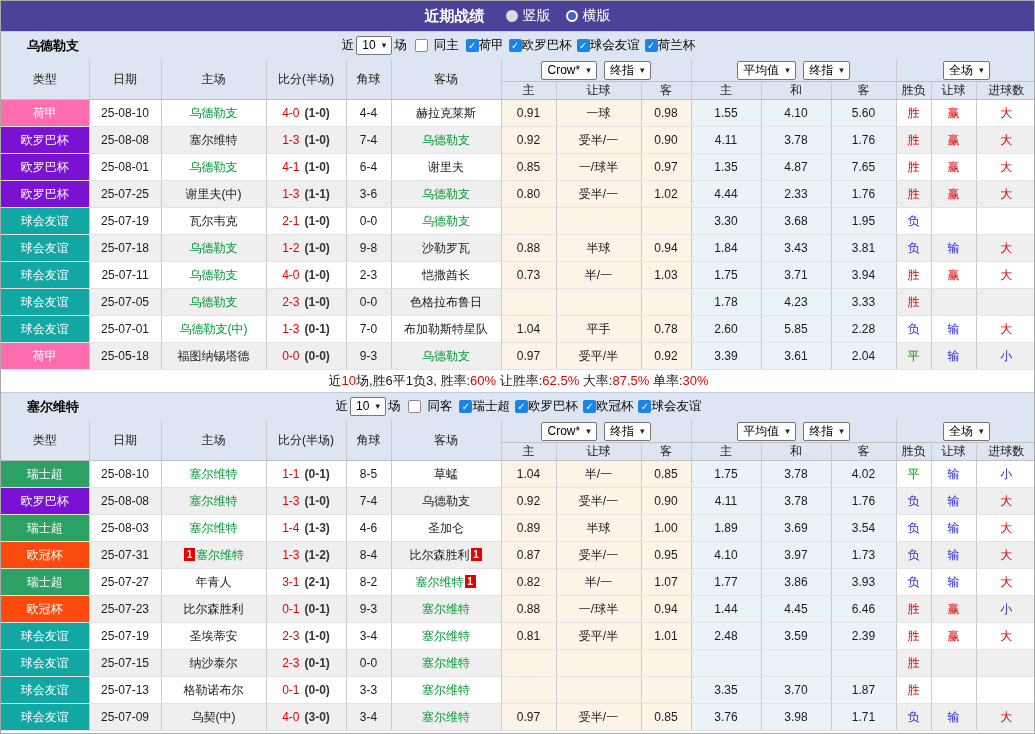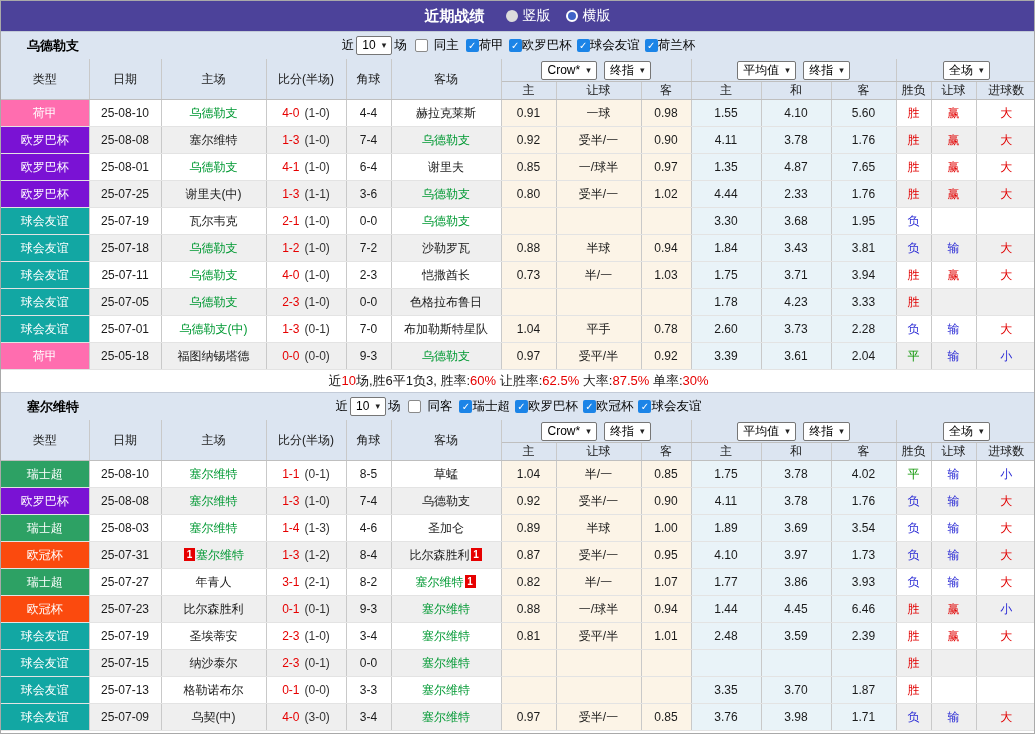--- a/index.html
+++ b/index.html
@@ -32,21 +32,21 @@
   thead th.grp{height:22px;}
   tr.hrow2 th{height:17px;}
   .grp .select{margin:0 2px;}
   tbody td{height:26px;border-bottom:1px solid #e3e3e3;background:#fff;}
   tr.alt td{background:#efefef;}
   tbody td.odds{background:#fcf4e7;}
   tbody td.avg{background:#e9f3f8;}
   td.league{color:#fff;}
   .tg{color:#009933;}
   .sr{color:#e60000;}
-  .sh{color:#333;margin-left:5px;}
+  .sh{color:#333;margin-left:5px;font-weight:bold;}
   .card{display:inline-block;background:#e60000;color:#fff;font-size:10px;line-height:13px;width:11px;height:13px;vertical-align:1px;margin:0 1px;font-weight:bold;}
   tfoot td.summary{height:22px;border-top:1px solid #c5c5c5;font-size:13px;background:#fff;text-align:center;}
   .summary span{white-space:pre;}
   .summary .red{color:#e60000;}
 </style>
 </head>
 <body>
 
 <div class="page">
 
@@ -229,21 +229,21 @@
             <td class="avg">1.95</td>
             <td class="res" style="color: rgb(43, 43, 213);">负</td>
             <td class="res"></td>
             <td class="res"></td>
           </tr>
           <tr class="alt">
             <td class="league" style="background: rgb(18, 167, 163);">球会友谊</td>
             <td>25-07-18</td>
             <td><span class="tg">乌德勒支</span></td>
             <td><span class="sr">1-2</span><span class="sh">(1-0)</span></td>
-            <td>7-2</td>
+            <td>9-8</td>
             <td><span>沙勒罗瓦</span></td>
             <td class="odds">0.88</td>
             <td class="odds">半球</td>
             <td class="odds">0.94</td>
             <td class="avg">1.84</td>
             <td class="avg">3.43</td>
             <td class="avg">3.81</td>
             <td class="res" style="color: rgb(43, 43, 213);">负</td>
             <td class="res" style="color: rgb(43, 43, 213);">输</td>
             <td class="res" style="color: rgb(225, 0, 0);">大</td>
@@ -286,21 +286,21 @@
             <td class="league" style="background: rgb(18, 167, 163);">球会友谊</td>
             <td>25-07-01</td>
             <td><span class="tg">乌德勒支(中)</span></td>
             <td><span class="sr">1-3</span><span class="sh">(0-1)</span></td>
             <td>7-0</td>
             <td><span>布加勒斯特星队</span></td>
             <td class="odds">1.04</td>
             <td class="odds">平手</td>
             <td class="odds">0.78</td>
             <td class="avg">2.60</td>
-            <td class="avg">3.73</td>
+            <td class="avg">5.85</td>
             <td class="avg">2.28</td>
             <td class="res" style="color: rgb(43, 43, 213);">负</td>
             <td class="res" style="color: rgb(43, 43, 213);">输</td>
             <td class="res" style="color: rgb(225, 0, 0);">大</td>
           </tr>
           <tr class="alt">
             <td class="league" style="background: rgb(255, 109, 175);">荷甲</td>
             <td>25-05-18</td>
             <td><span>福图纳锡塔德</span></td>
             <td><span class="sr">0-0</span><span class="sh">(0-0)</span></td>

